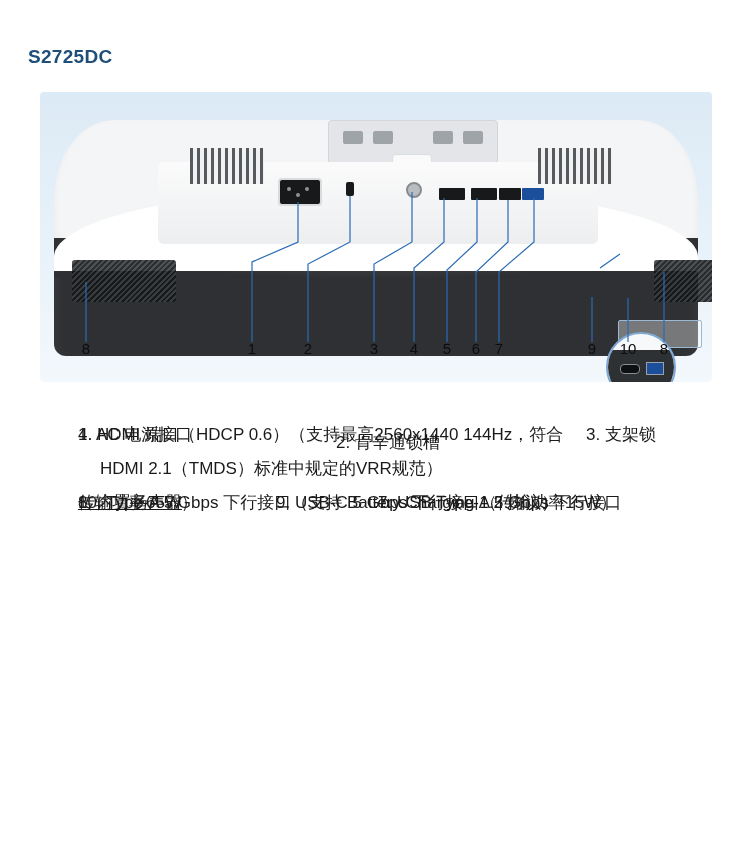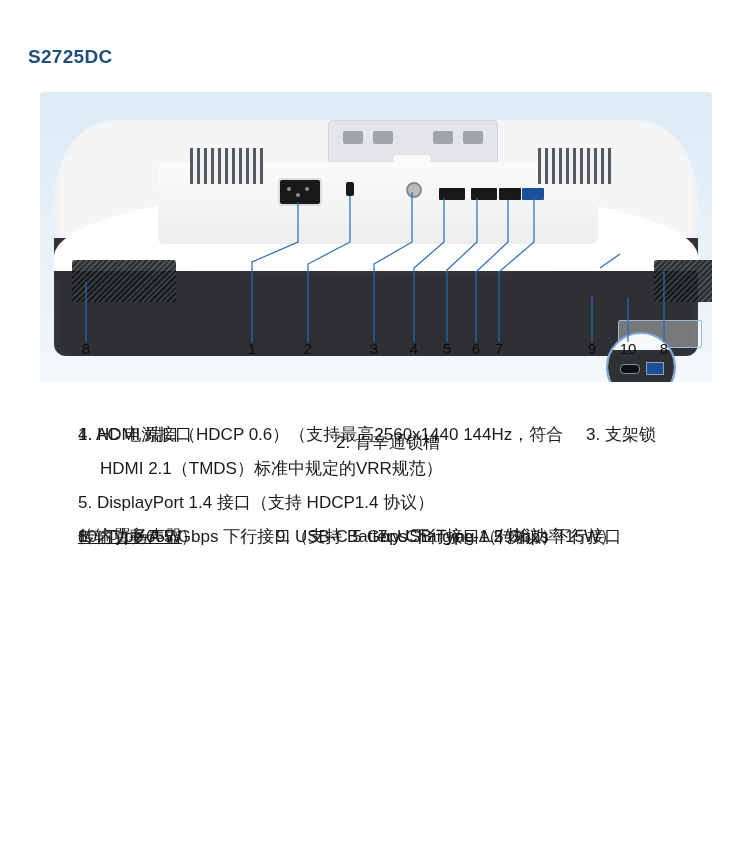--- a/index.html
+++ b/index.html
@@ -401,21 +401,20 @@
   </div>
 
   <div class="captions">
     <div class="cap-row r1">
       <span class="cA">1. AC 电源接口</span>
       <span class="cB">2. 肯辛通锁槽</span>
       <span class="cC">3. 支架锁</span>
     </div>
     <div class="cap-row">4. HDMI 端口（HDCP 0.6）（支持最高2560x1440 144Hz，符合</div>
     <div class="cap-row r-indent">HDMI 2.1（TMDS）标准中规定的VRR规范）</div>
-    <div class="cap-row">5. DisplayPort 1.4 接口（支持 HDCP1.4 协议）</div>
     <div class="cap-row r7 r-indent">
       <span class="cA">传输功率65W）</span>
       <span class="cB">7. USB Type-A 5 Gbps 下行接口</span>
     </div>
     <div class="cap-row r8">
       <span class="cA">8. 内置扬声器</span>
       <span class="cB">9. USB-C 5 Gbps 下行接口（传输功率15W）</span>
     </div>
     <div class="cap-row">10. Type-A 5 Gbps 下行接口（支持 Battery Charging 1.2 协议）</div>
   </div>

